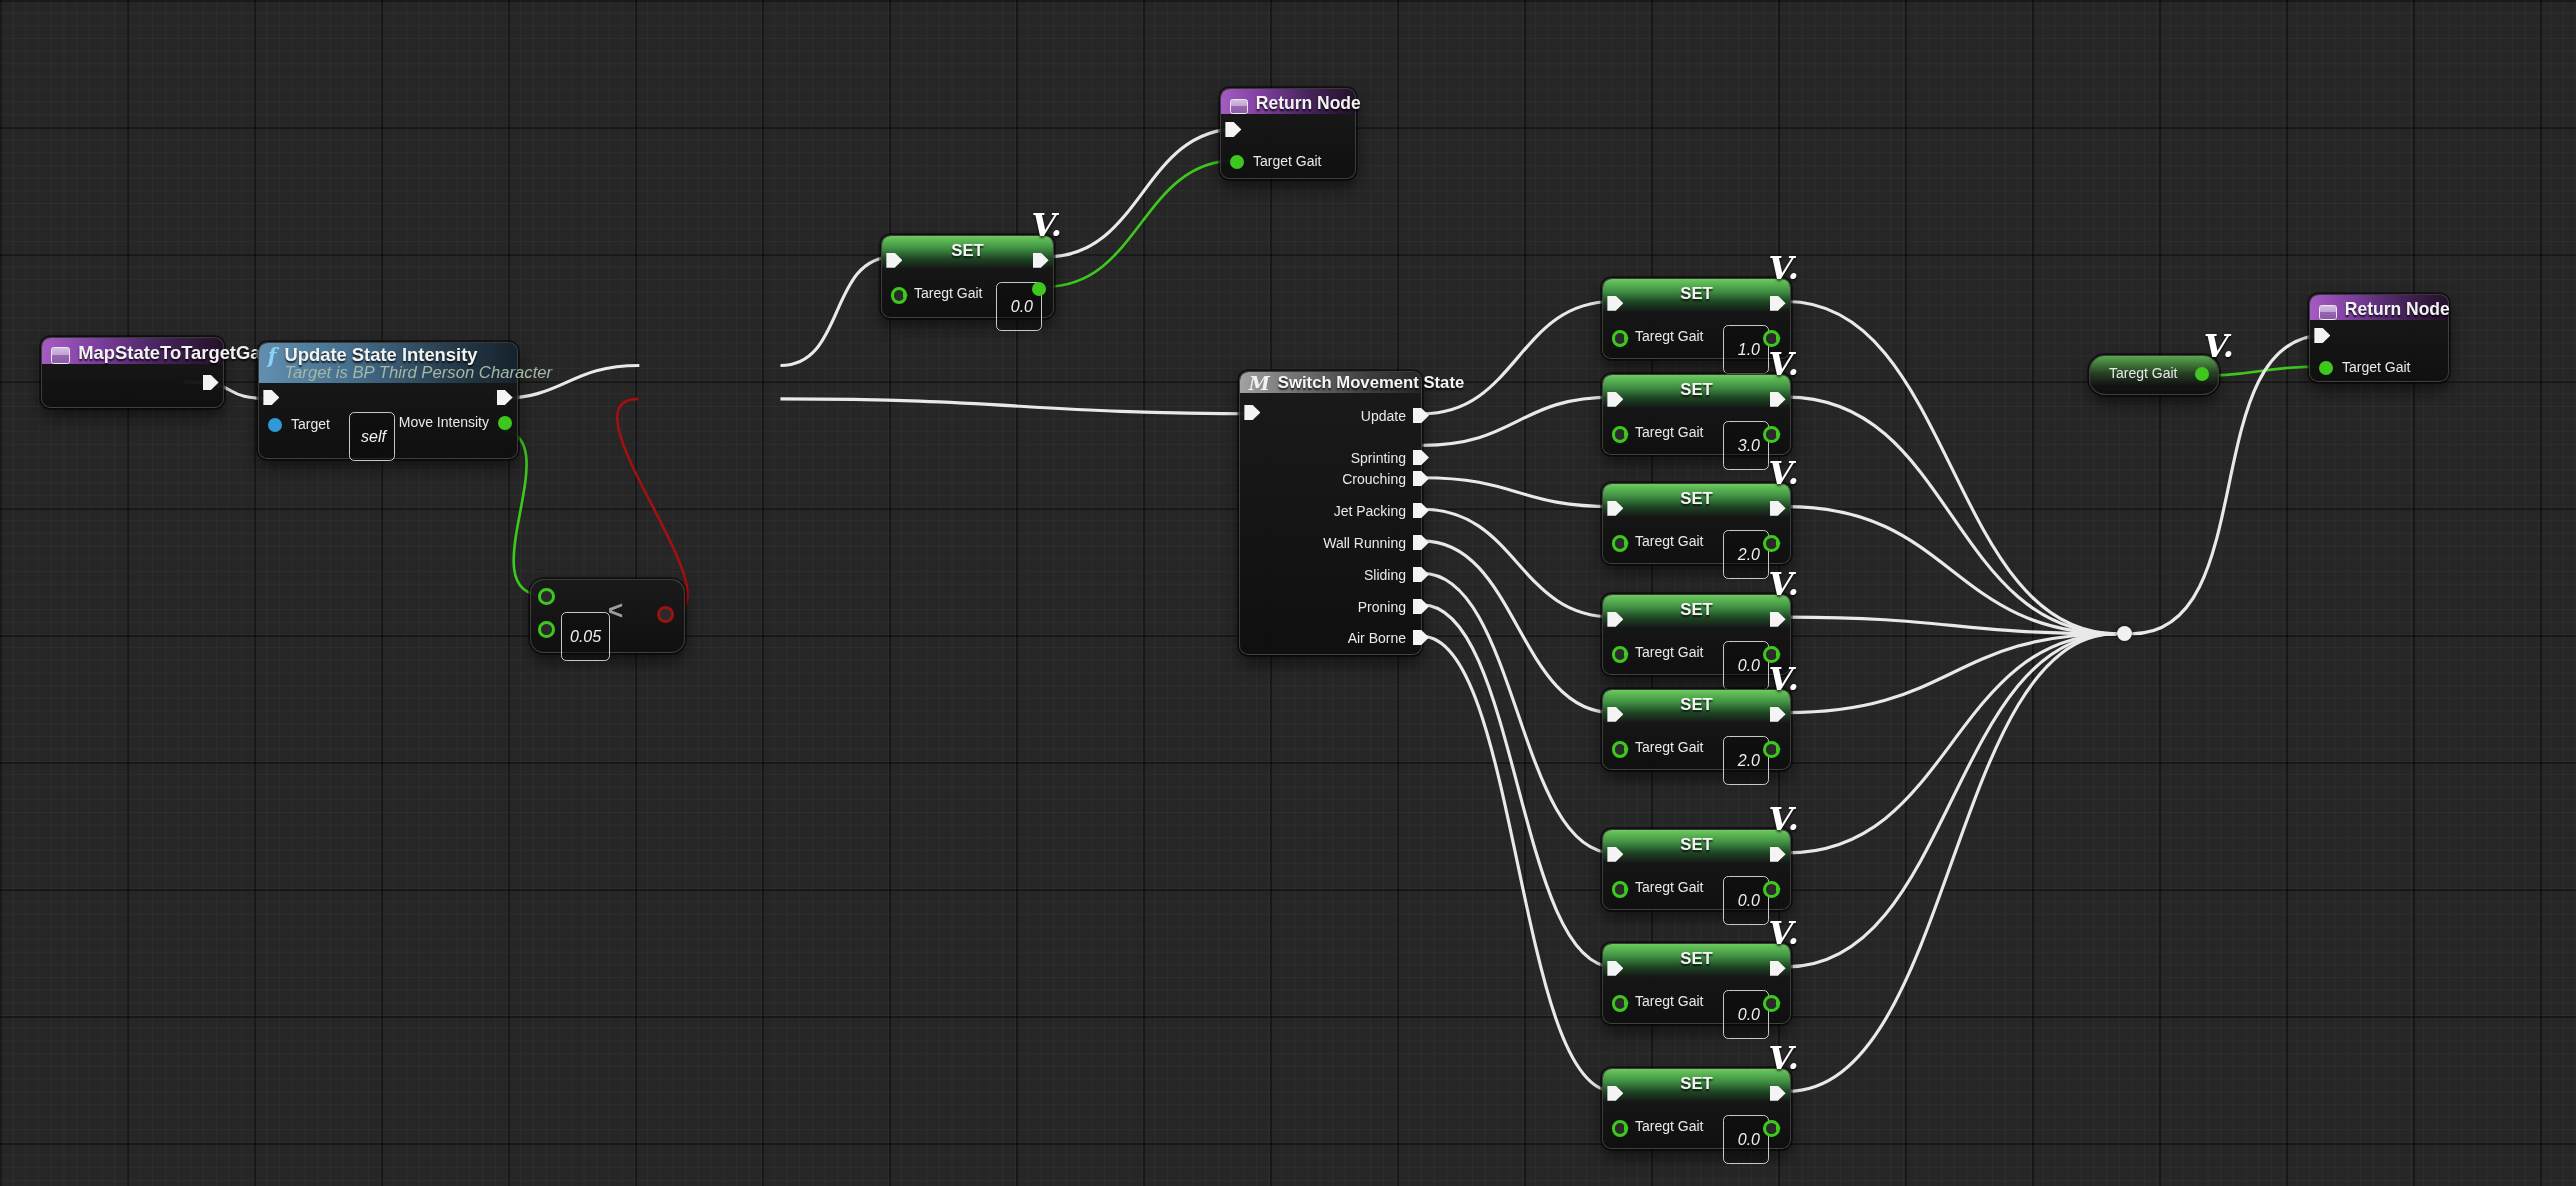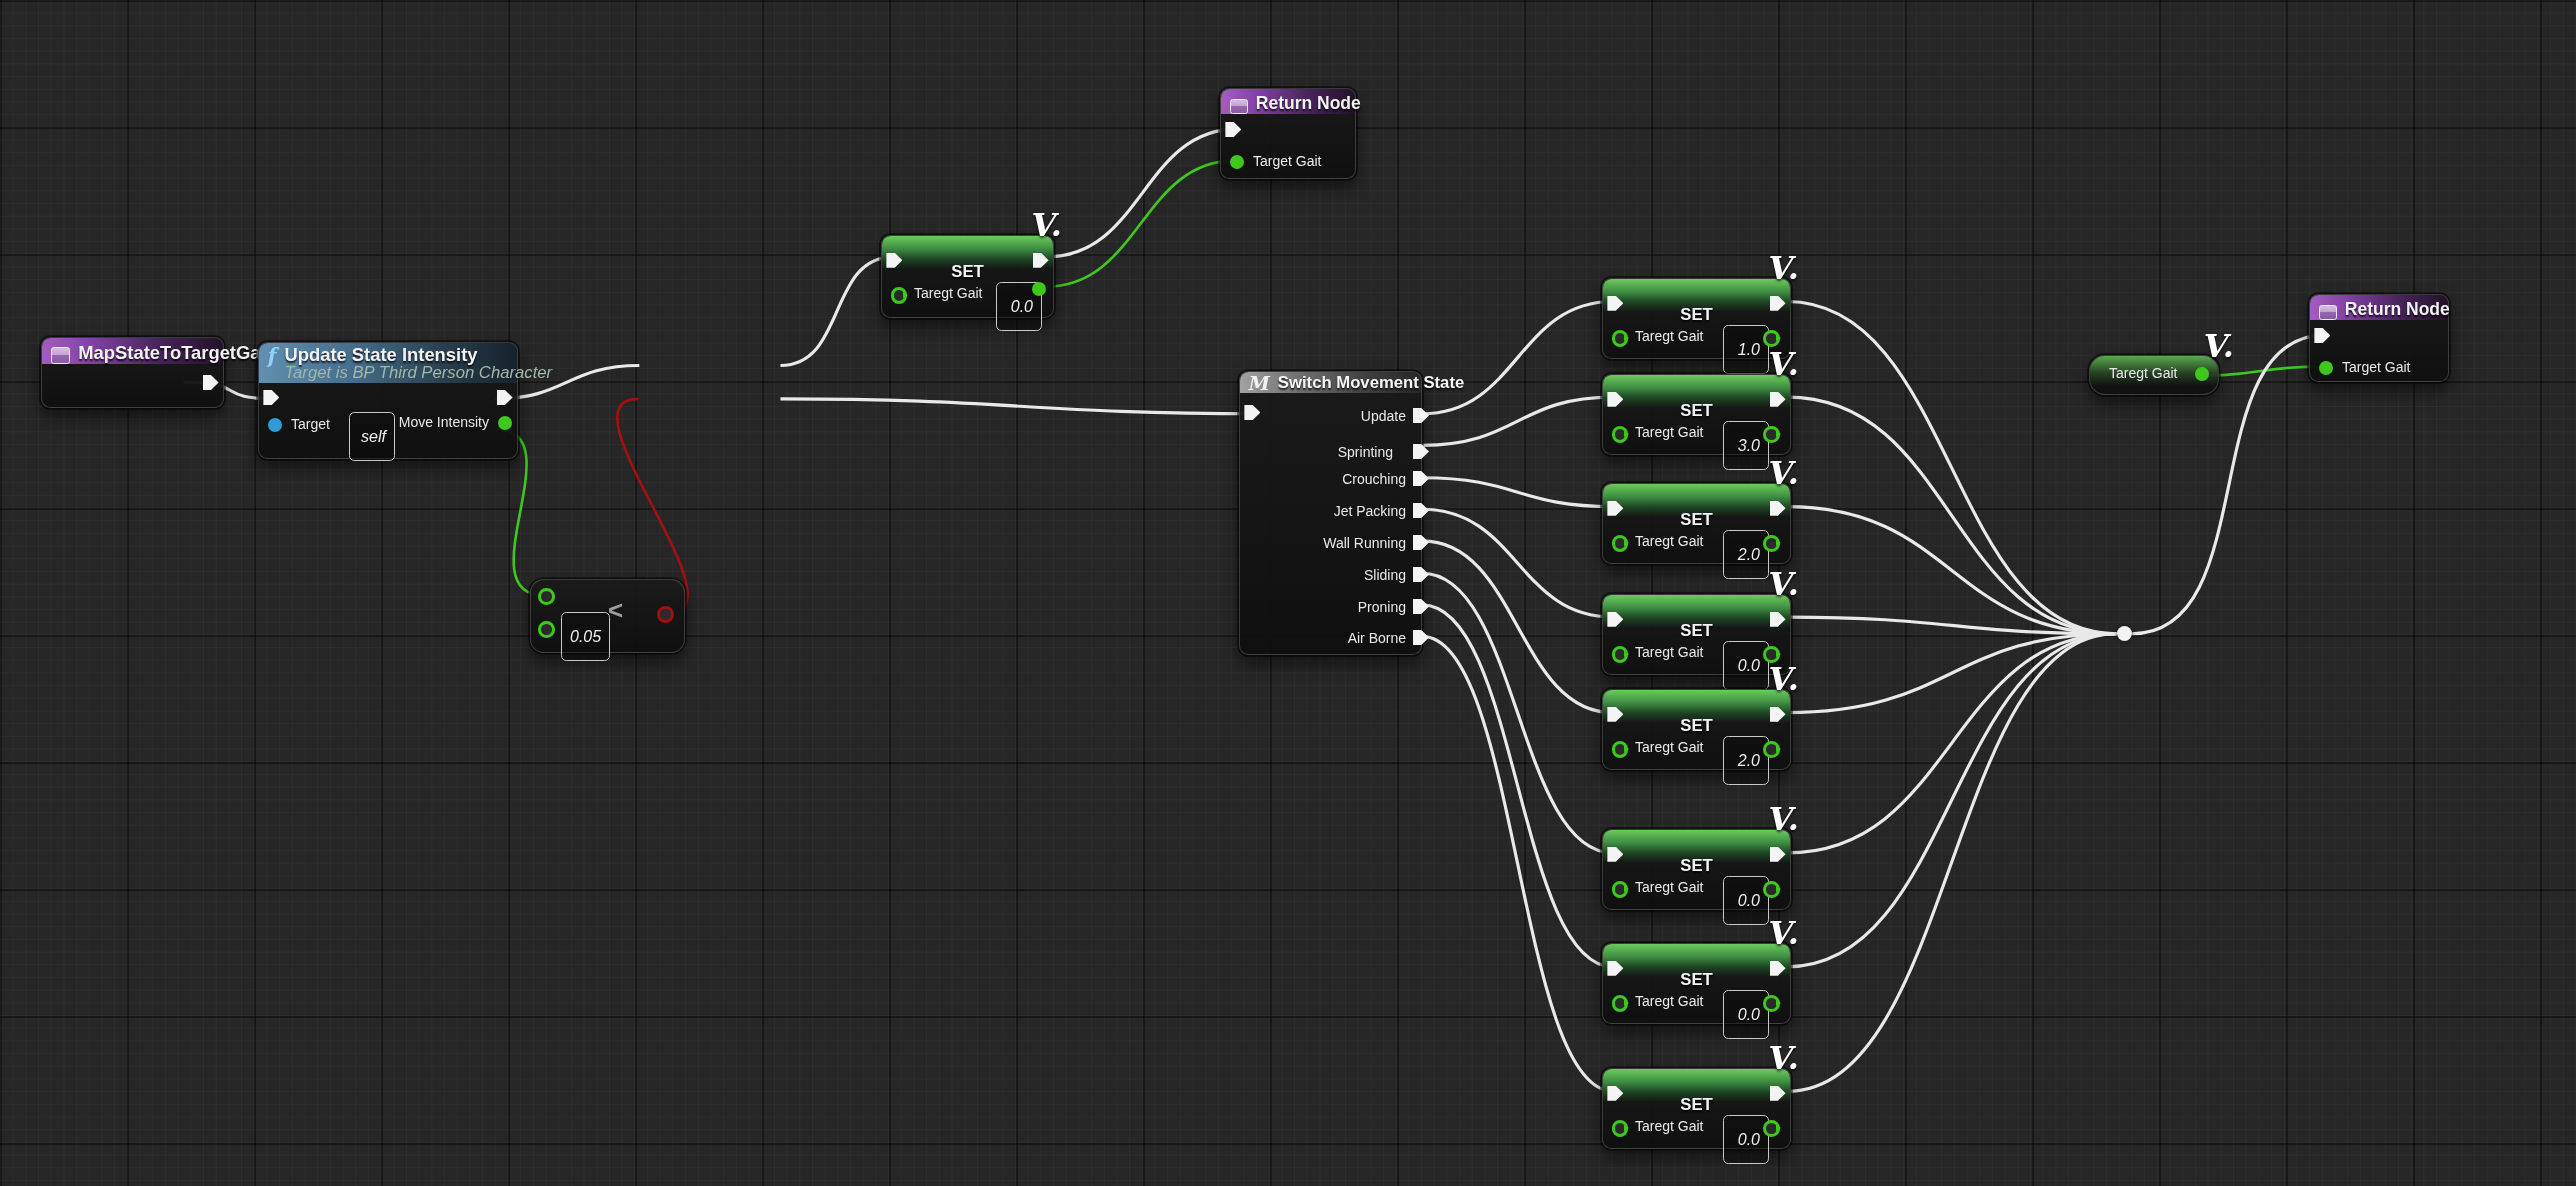--- a/index.html
+++ b/index.html
@@ -115,21 +115,21 @@
   #node-compare .in1{left:7px;top:8px;}
   #node-compare .in2{left:7px;top:41px;}
   #node-compare .out{right:10.5px;top:26px;}
   #node-compare .op{position:absolute;left:77px;top:15px;font-size:26px;font-weight:bold;color:#9d9d9d;}
   #node-compare .box{left:30px;top:32px;width:49px;}
 
   .set-node{width:187px;height:79px;}
   .set-node .set-grad{position:absolute;left:0;right:0;top:0;height:33px;border-radius:8.8px 8.8px 0 0;
     background:linear-gradient(180deg,#6bcb5c 0%,#3f8f43 38%,#1d4423 70%,rgba(22,45,24,0) 100%);}
   .set-node .set-title{position:absolute;top:5.3px;left:0;width:100%;text-align:center;
-    font-size:16.7px;font-weight:bold;color:#f4f4f4;text-shadow:0 1.8px 1.8px rgba(0,0,0,.75);margin-top:21px;}
+    font-size:16.7px;font-weight:bold;color:#f4f4f4;text-shadow:0 1.8px 1.8px rgba(0,0,0,.75);}
   .set-node .exec-in{left:4.4px;top:16.7px;}
   .set-node .exec-out{right:4.4px;top:16.7px;}
   .set-node .pinvar{left:8.8px;top:51px;}
   .set-node .pin-label{left:32px;top:49px;}
   .set-node .valuebox{left:120px;top:46px;width:46px;}
   .set-node .outvar{right:10.5px;top:51px;}
   .set-node .watermark{right:-8.8px;top:-27px;}
 
   #node-settop{left:881px;top:235px;width:171px;height:81px;}
   #node-settop .valuebox{left:114px;}
@@ -257,21 +257,21 @@
     <div class="hdr hdr-gray">
       <span class="micon">M</span>
       <span class="hdr-title">Switch Movement State</span>
     </div>
     <span class="exec-pin exec-in"></span>
 
   <div class="sw-row" style="top: 32px;">
         <span class="pin-label">Update</span>
         <span class="exec-pin"></span>
       </div>
-      <div class="sw-row" style="top: 68px; gap: 13px;">
+      <div class="sw-row" style="top: 74px;">
         <span class="pin-label">Sprinting</span>
         <span class="exec-pin"></span>
       </div>
       <div class="sw-row" style="top: 95px;">
         <span class="pin-label">Crouching</span>
         <span class="exec-pin"></span>
       </div>
       <div class="sw-row" style="top: 127px;">
         <span class="pin-label">Jet Packing</span>
         <span class="exec-pin"></span>

